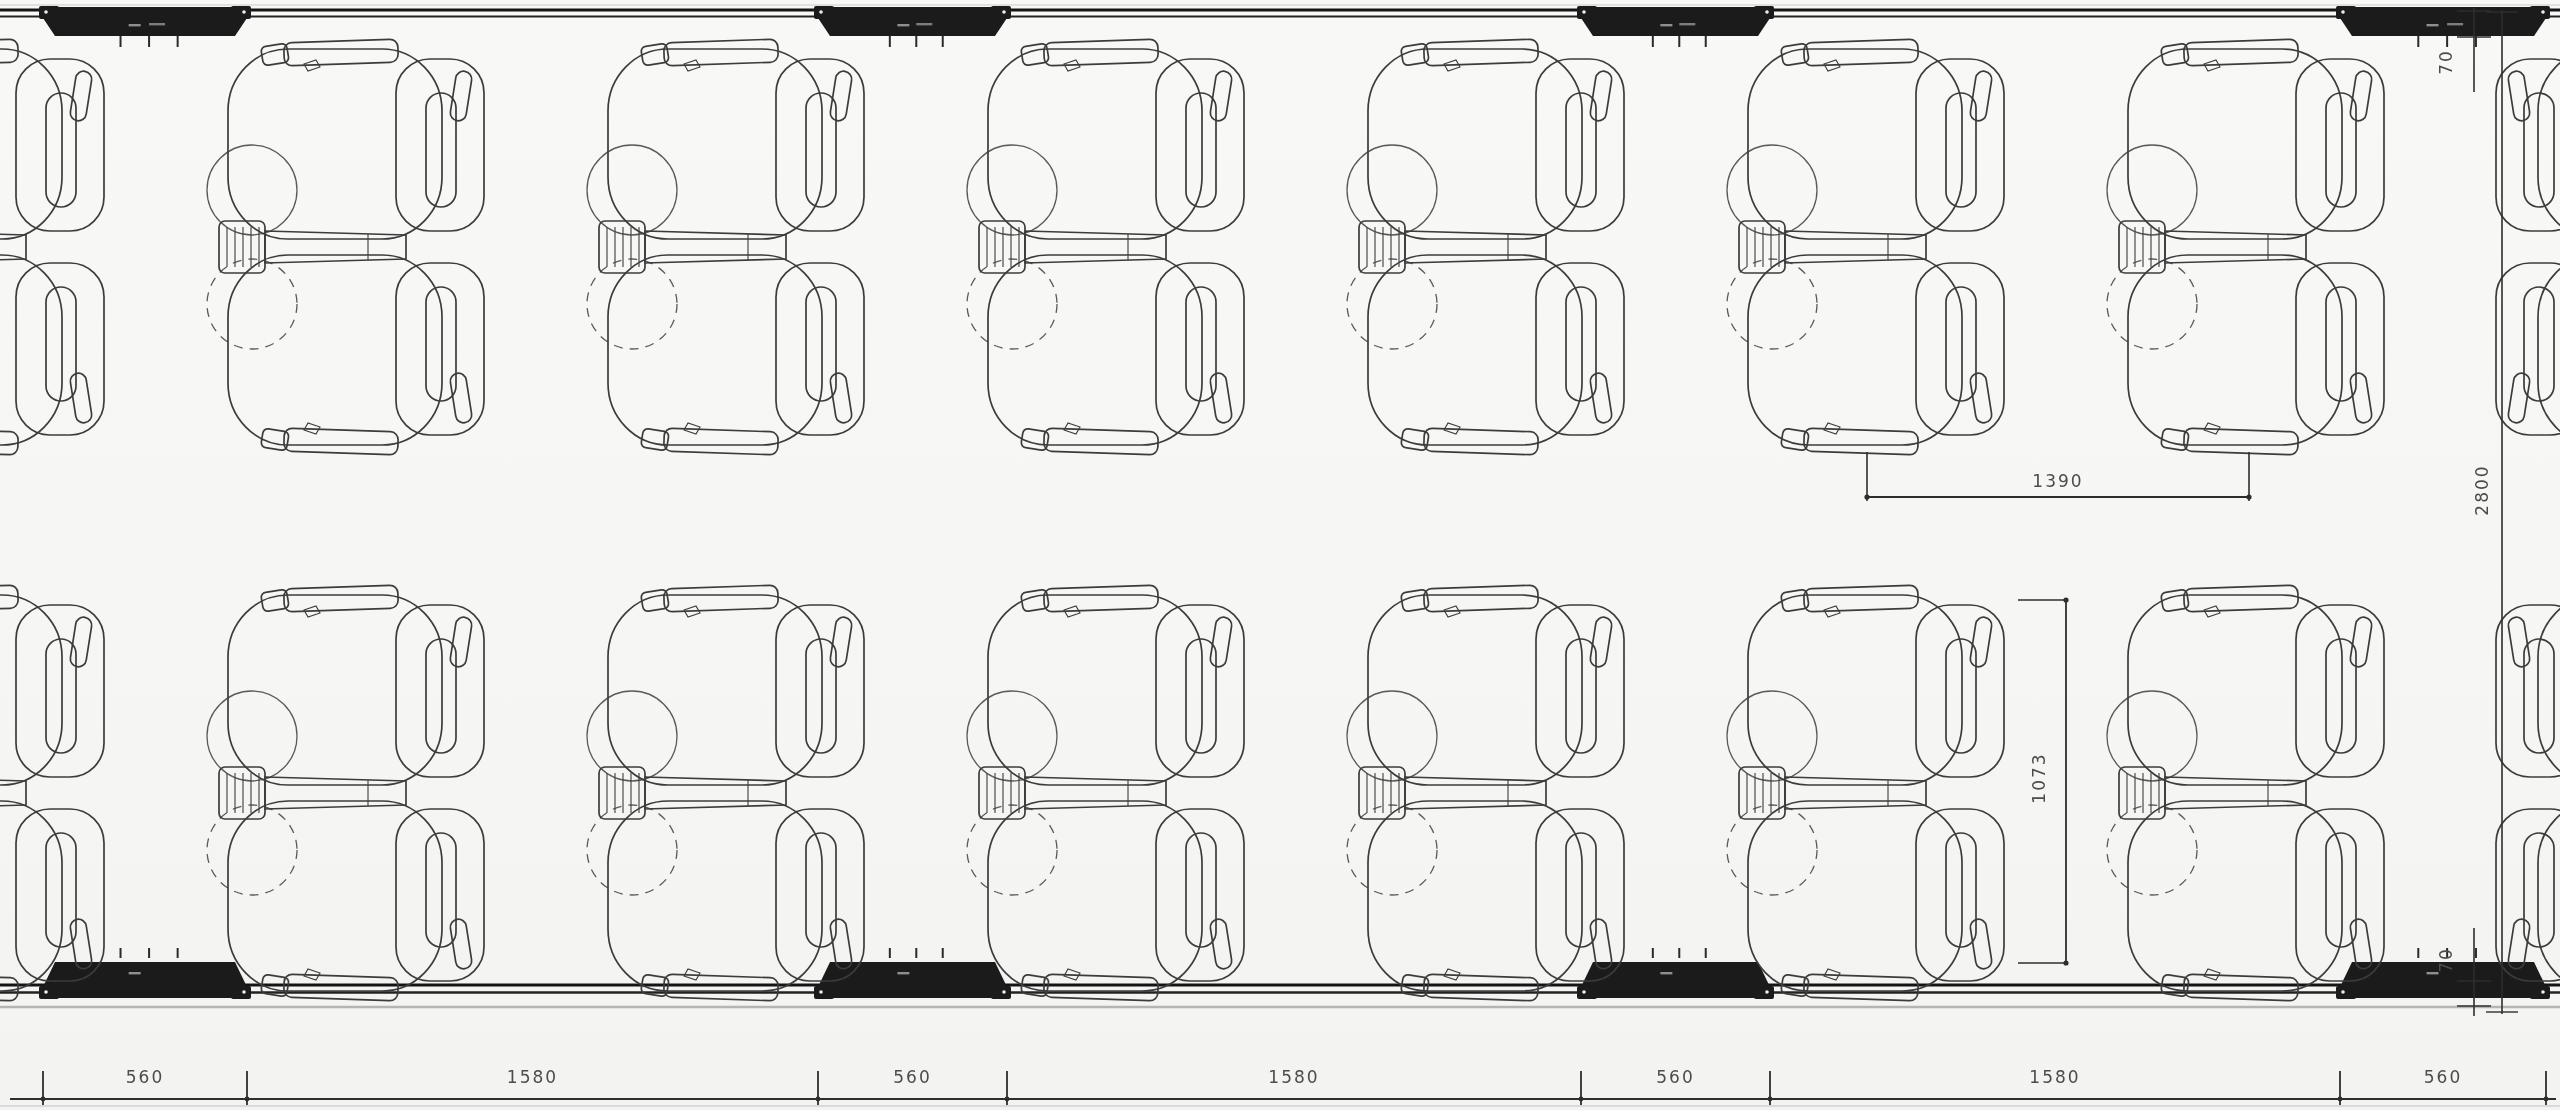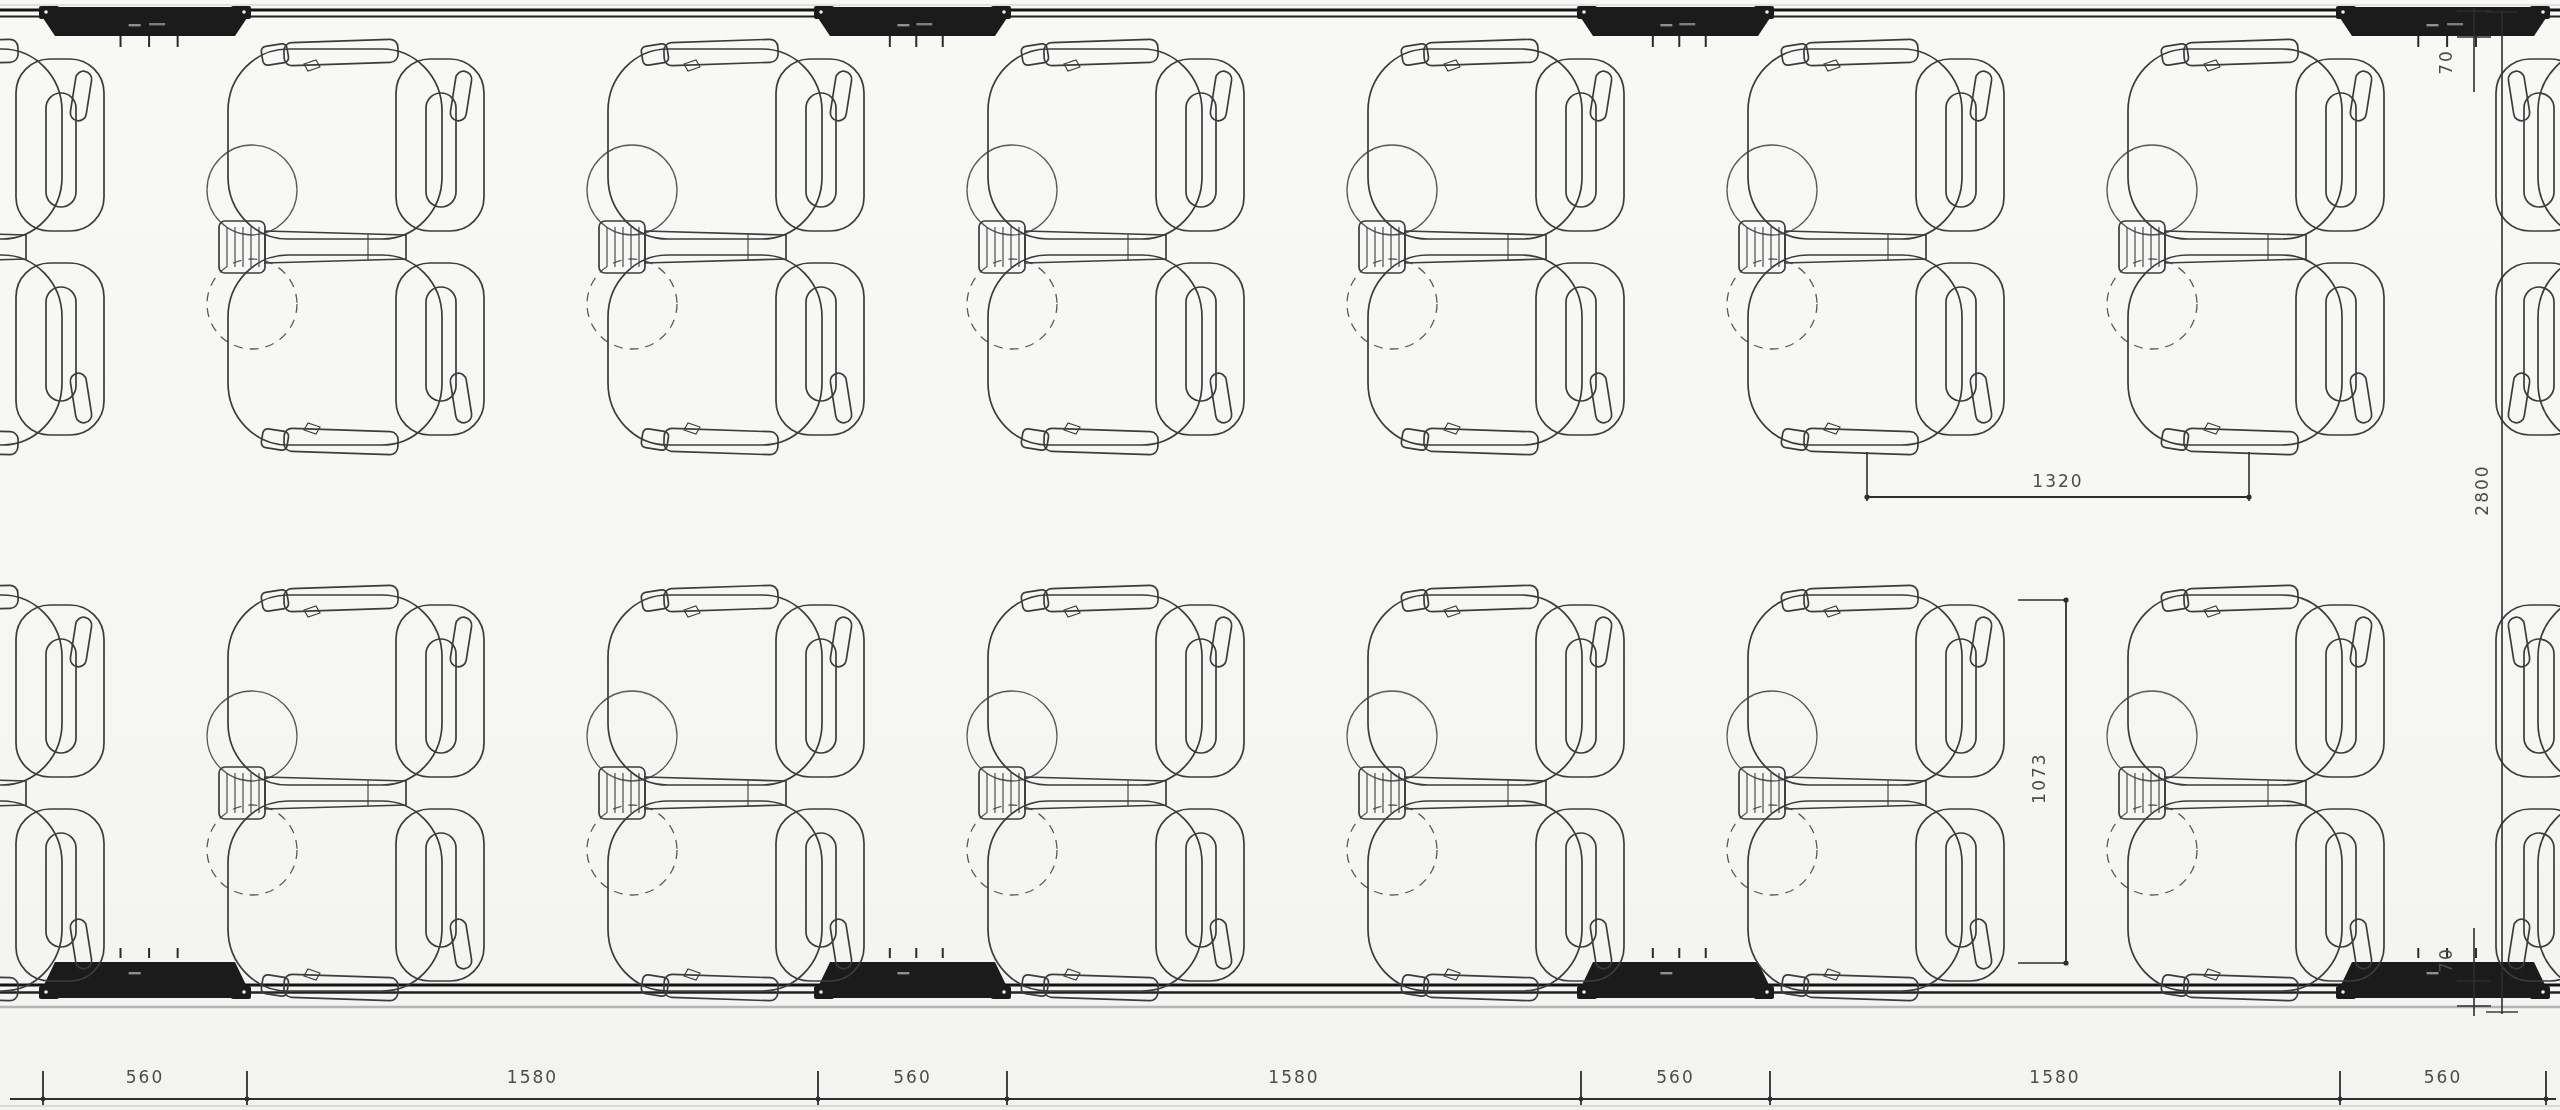--- a/index.html
+++ b/index.html
@@ -186,21 +186,21 @@
         <line x1="2486" y1="1012" x2="2518" y2="1012" stroke="#2e2e2e" stroke-width="1.4"></line>
         <line x1="2474" y1="8" x2="2474" y2="92" stroke="#2e2e2e" stroke-width="1.6"></line>
         <line x1="2457" y1="11" x2="2491" y2="11" stroke="#2e2e2e" stroke-width="1.4"></line>
         <line x1="2457" y1="37" x2="2491" y2="37" stroke="#2e2e2e" stroke-width="1.4"></line>
         <line x1="2474" y1="928" x2="2474" y2="1016" stroke="#2e2e2e" stroke-width="1.6"></line>
         <line x1="2457" y1="981" x2="2491" y2="981" stroke="#2e2e2e" stroke-width="1.4"></line>
         <line x1="2457" y1="1006" x2="2491" y2="1006" stroke="#2e2e2e" stroke-width="1.4"></line>
       </g>
   </svg>
 
-  <div class="hlab lab-1070">1320</div>
+  <div class="hlab lab-1070">1390</div>
   <div class="vlab lab-1073">1073</div>
   <div class="vlab lab-2800">2800</div>
   <div class="vlab lab-70t">70</div>
   <div class="vlab lab-70b">70</div>
 
   <div id="bottom-labels">
       <div class="hlab" style="left: 100px; top: 1066px;">560</div>
       <div class="hlab" style="left: 487.5px; top: 1066px;">1580</div>
       <div class="hlab" style="left: 867.5px; top: 1066px;">560</div>
       <div class="hlab" style="left: 1249px; top: 1066px;">1580</div>

